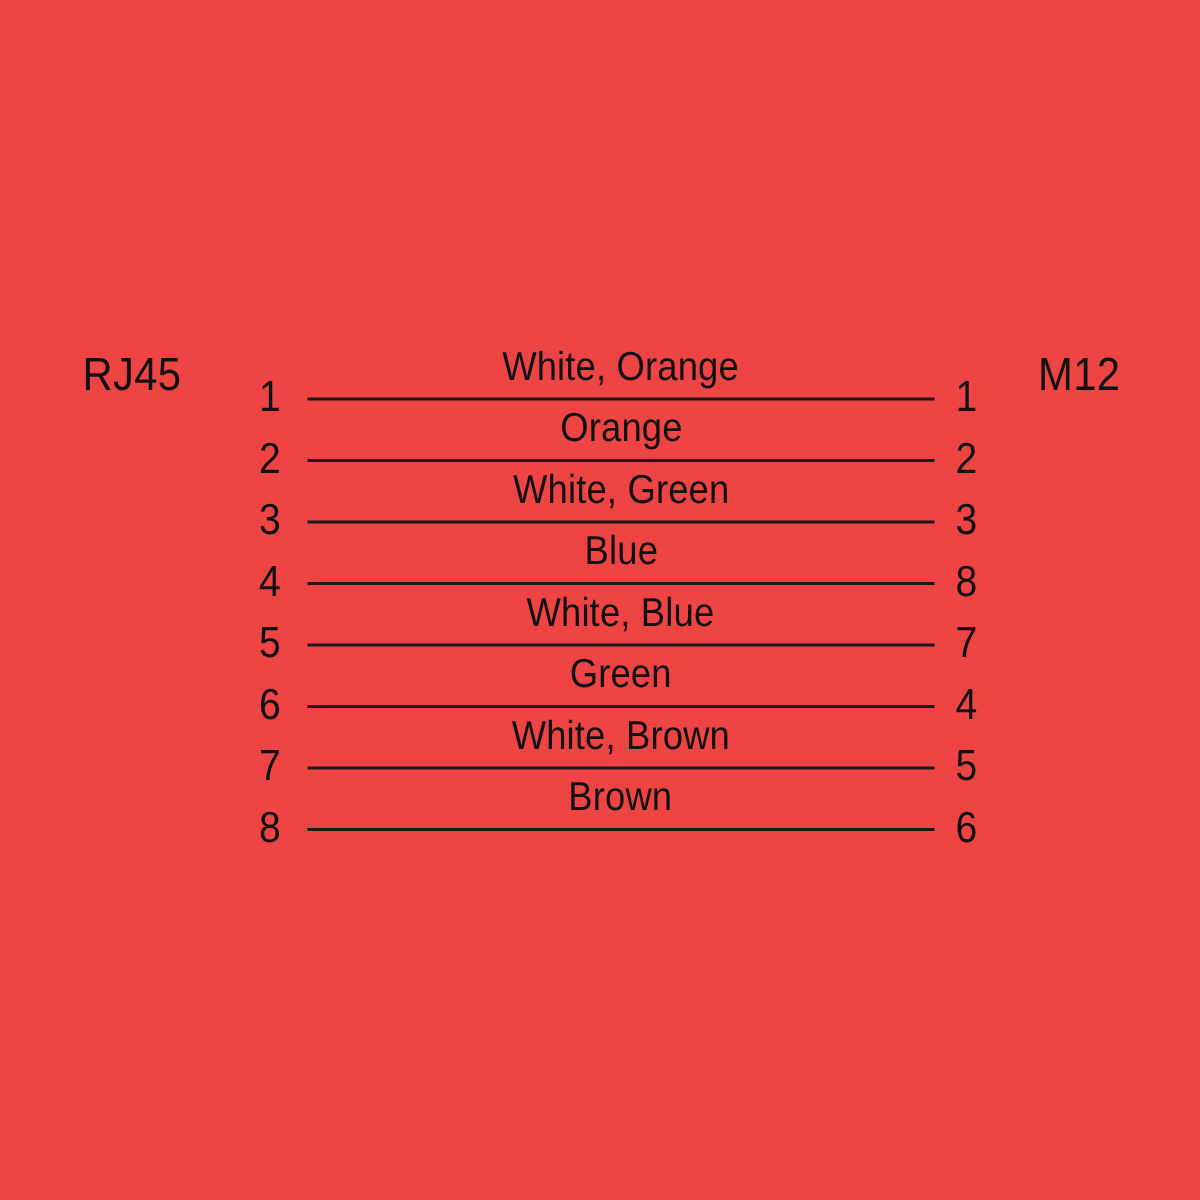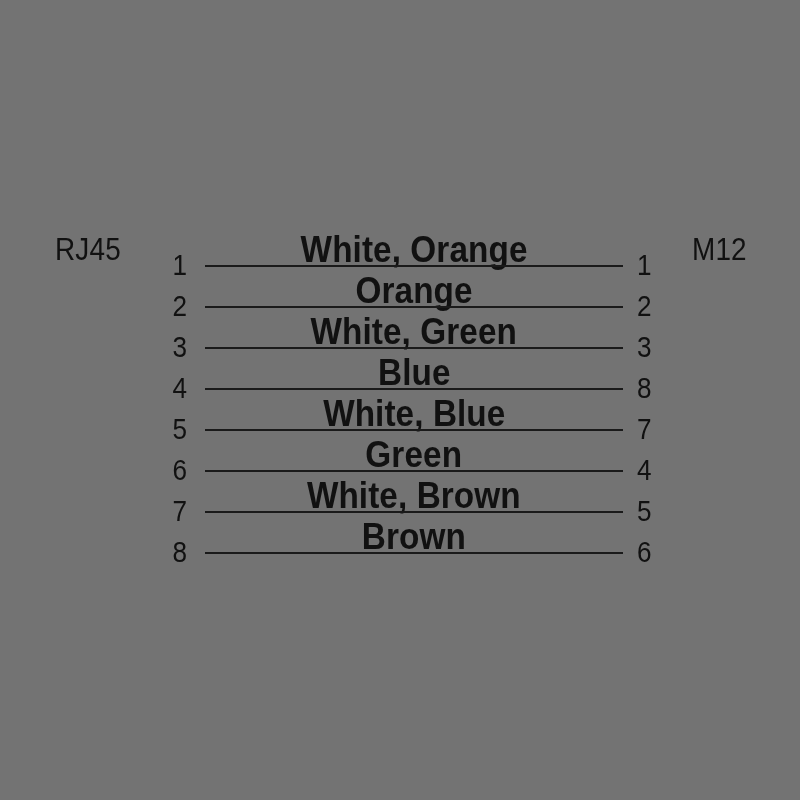--- a/index.html
+++ b/index.html
@@ -11,21 +11,21 @@
   body {
     font-family: "Liberation Sans", "DejaVu Sans", sans-serif;
     color: #111111;
     -webkit-font-smoothing: antialiased;
   }
 
   #diagram {
     position: relative;
     width: 800px;
     height: 800px;
-    background: #737373;
+    background: #ef4444;
     overflow: hidden;
   }
 
   
   .connector-label {
     position: absolute;
     font-size: 31px;
     font-weight: 400;
     letter-spacing: 0.2px;
     line-height: 1;
@@ -85,22 +85,22 @@
     transform-origin: left top;
   }
 
   
   .wire-label {
     position: absolute;
     left: 205px;
     width: 418px;
     top: -35px;
     text-align: center;
-    font-size: 37px;
-    font-weight: 700;
+    font-size: 27px;
+    font-weight: 400;
     line-height: 1;
     color: #111111;
     white-space: nowrap;
     letter-spacing: 0.1px;
   }
   .wire-label span {
     display: inline-block;
     transform: scaleX(0.90);
   }
 </style>

